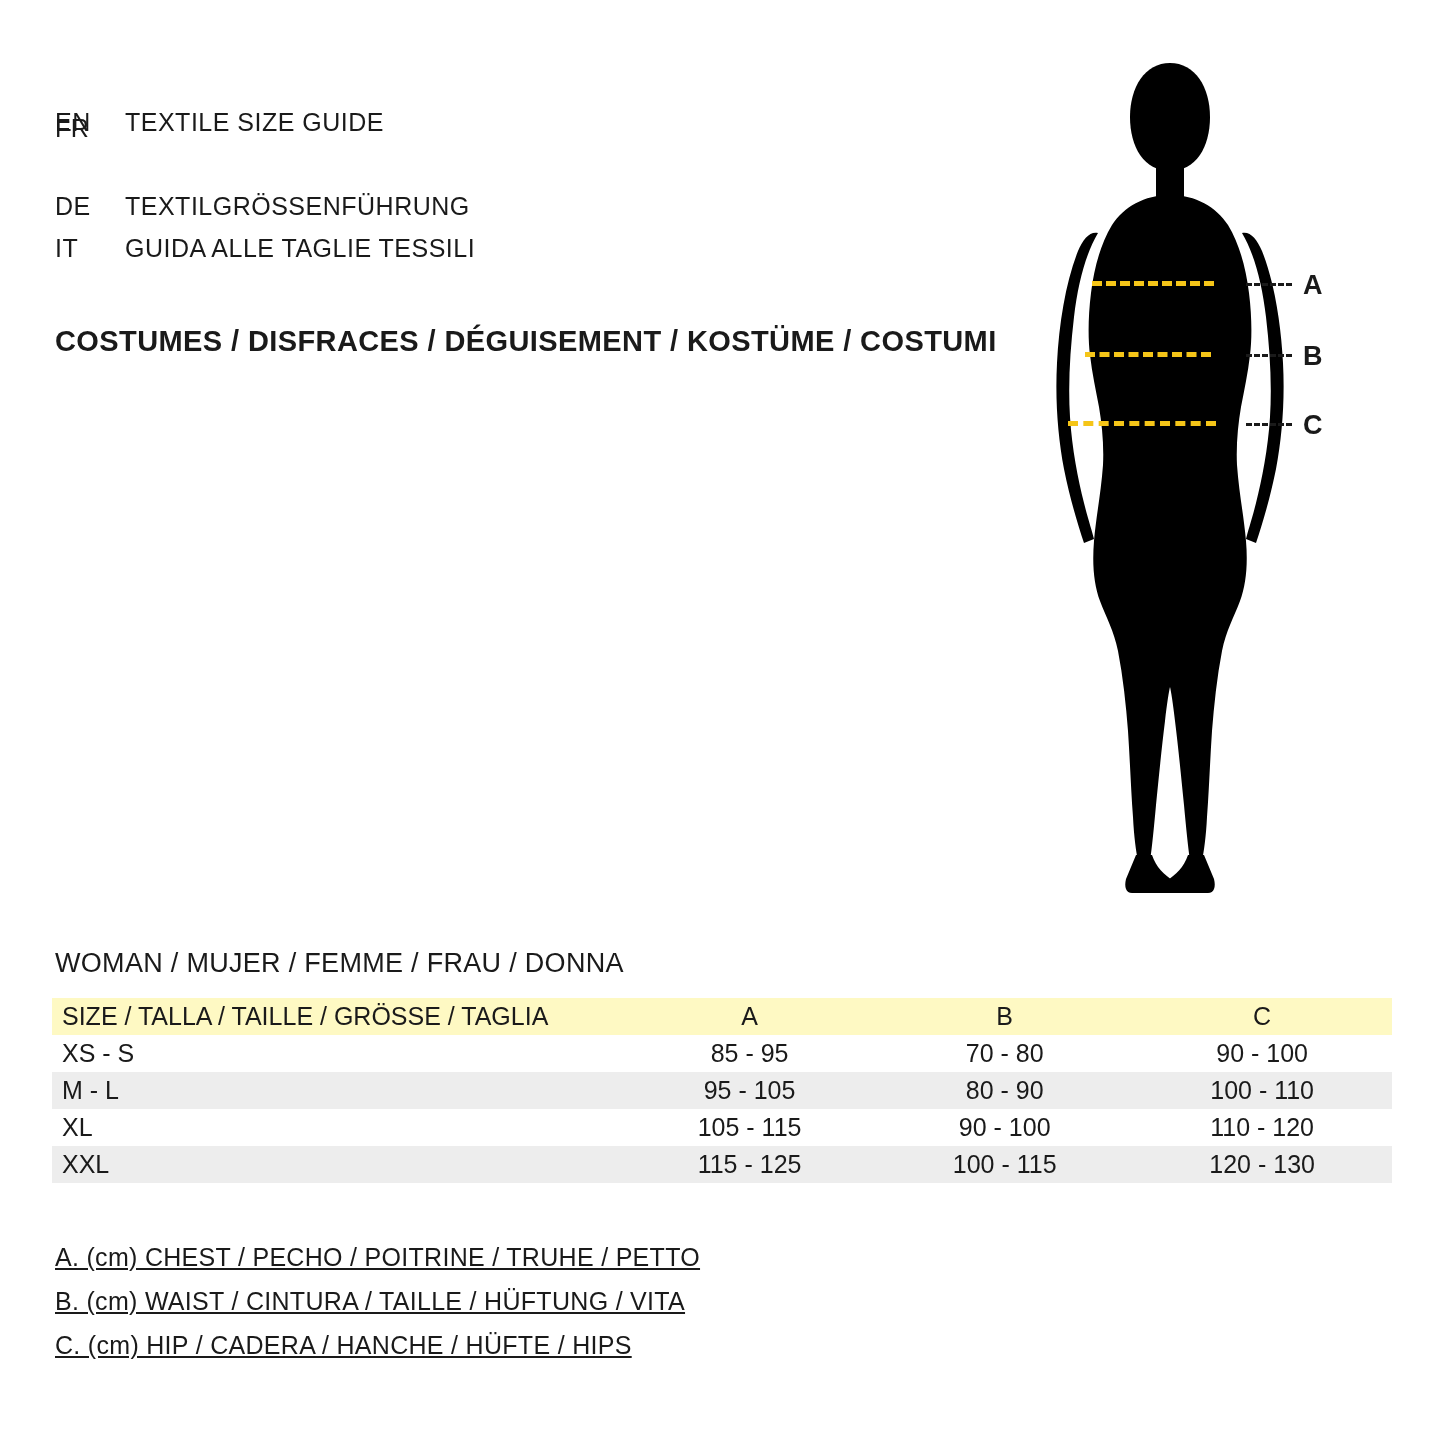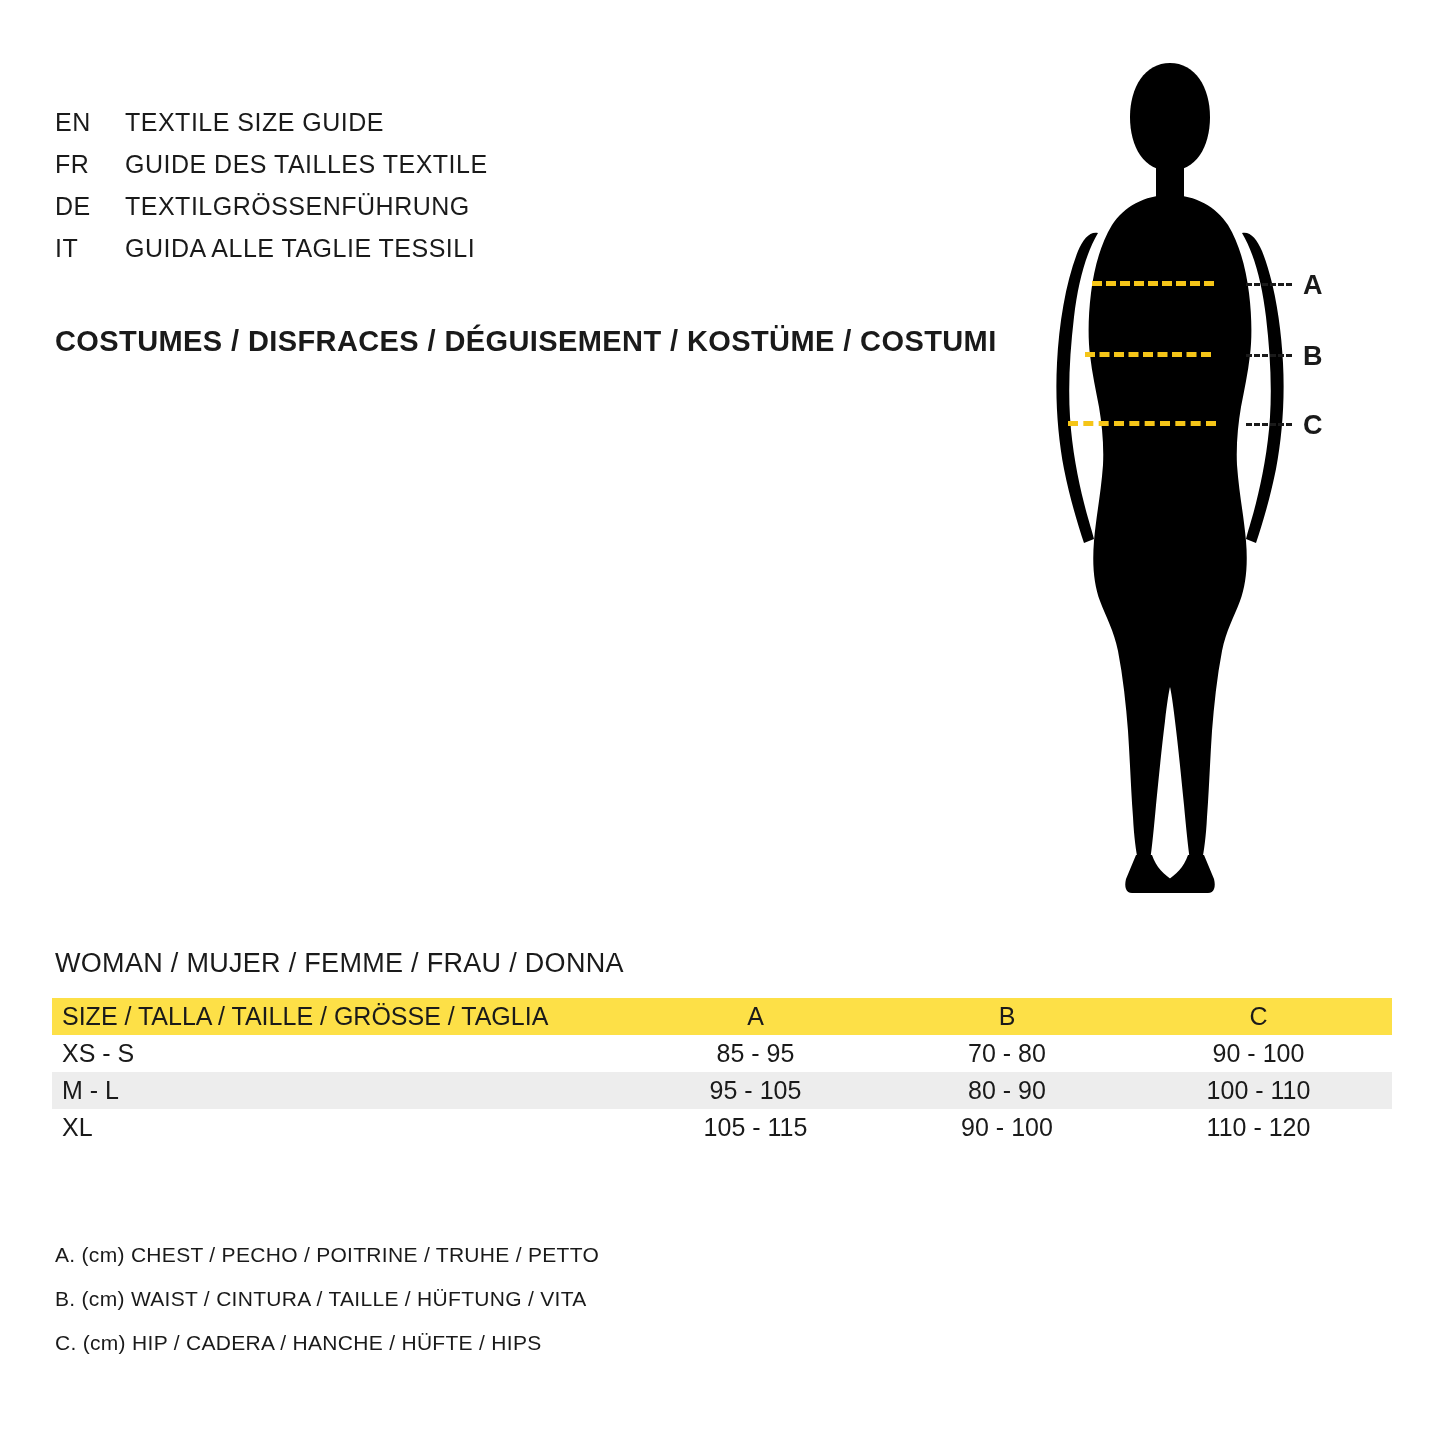--- a/index.html
+++ b/index.html
@@ -117,53 +117,53 @@
     text-align: center;
     color: #1a1a1a;
   }
   table.size-table th:first-child,
   table.size-table td:first-child {
     text-align: left;
     padding-left: 10px;
     width: 560px;
   }
   table.size-table thead tr {
-    background: #fde047;
+    background: #fef9c3;
   }
   table.size-table tbody tr:nth-child(odd) {
     background: #ffffff;
   }
   table.size-table tbody tr:nth-child(even) {
     background: #ededed;
   }
 
   
   .legend {
     position: absolute;
     left: 55px;
     top: 1243px;
   }
   .legend-row {
-    font-size: 21px;
+    font-size: 25px;
     height: 44px;
     letter-spacing: 0.3px;
     white-space: nowrap;
+    text-decoration: underline;
   }
 </style>
 </head>
 <body>
 
 <div class="lang-block">
   <div class="lang-row">
     <span class="lang-code">EN</span>
     <span class="lang-text">TEXTILE SIZE GUIDE</span>
   </div>
   <div class="lang-row">
     <span class="lang-code">FR</span>
-    <span class="lang-text">GUIDE DES TAILLES TEXTILE</span>
   </div>
   <div class="lang-row">
     <span class="lang-code">DE</span>
     <span class="lang-text">TEXTILGRÖSSENFÜHRUNG</span>
   </div>
   <div class="lang-row">
     <span class="lang-code">IT</span>
     <span class="lang-text">GUIDA ALLE TAGLIE TESSILI</span>
   </div>
 </div>
@@ -255,20 +255,26 @@
       <td>95 - 105</td>
       <td>80 - 90</td>
       <td>100 - 110</td>
     </tr>
     <tr>
       <td>XL</td>
       <td>105 - 115</td>
       <td>90 - 100</td>
       <td>110 - 120</td>
     </tr>
+    <tr>
+      <td>XXL</td>
+      <td>115 - 125</td>
+      <td>100 - 115</td>
+      <td>120 - 130</td>
+    </tr>
   </tbody>
 </table>
 
 <div class="legend">
   <div class="legend-row">A. (cm) CHEST / PECHO / POITRINE / TRUHE / PETTO</div>
   <div class="legend-row">B. (cm) WAIST / CINTURA / TAILLE / HÜFTUNG / VITA</div>
   <div class="legend-row">C. (cm) HIP / CADERA / HANCHE / HÜFTE / HIPS</div>
 </div>
 
 </body></html>

